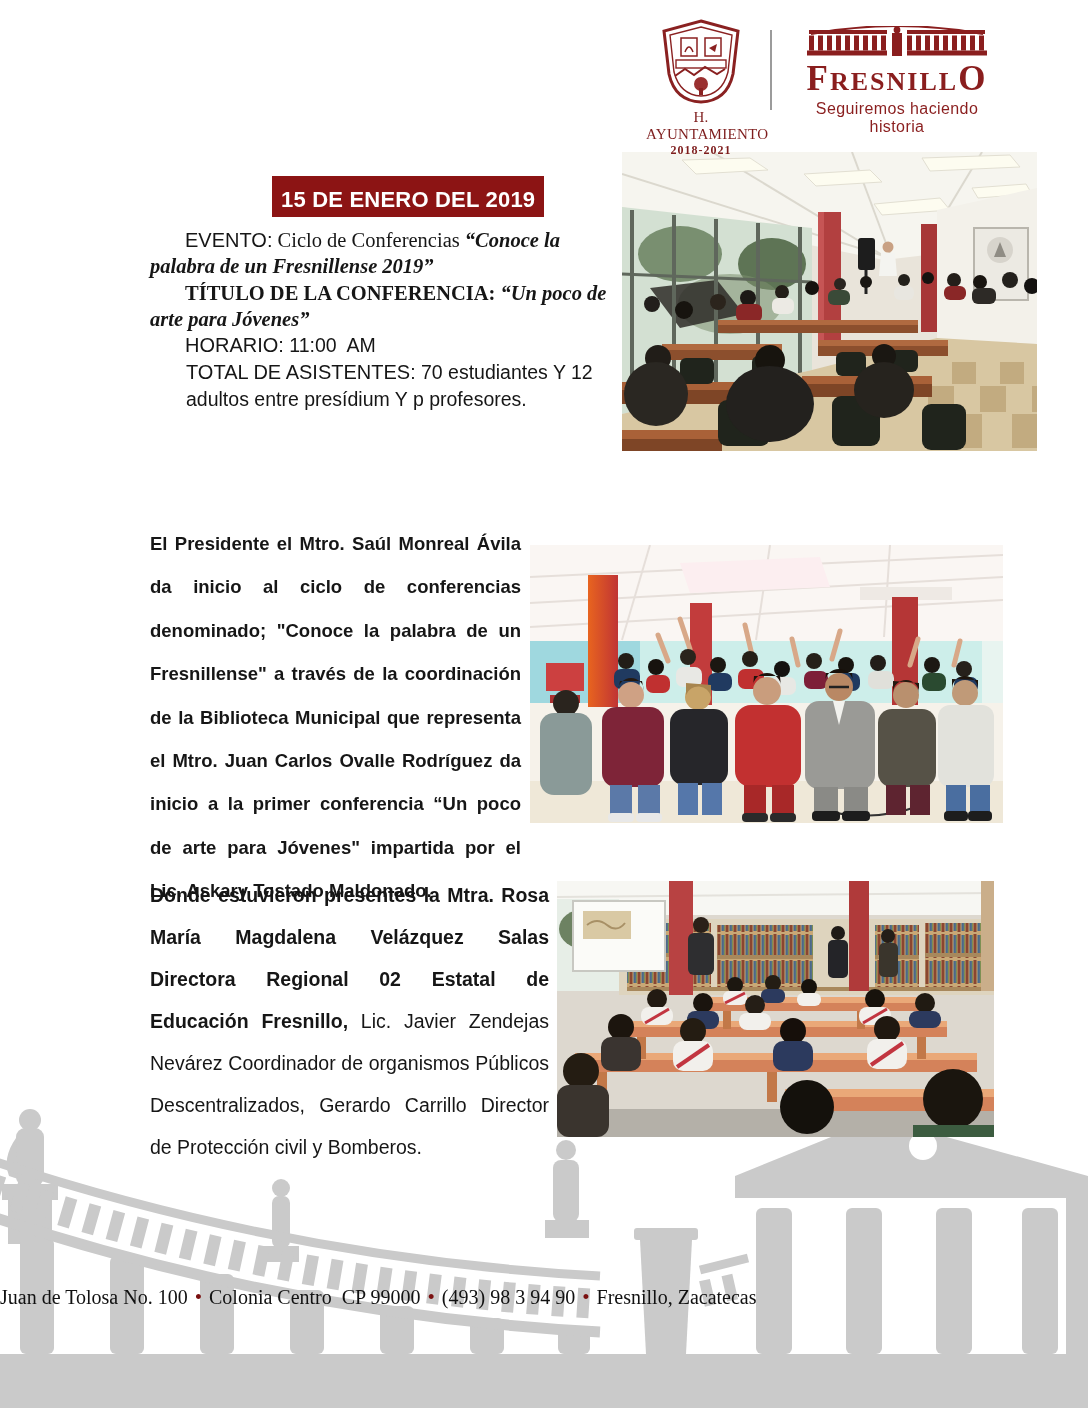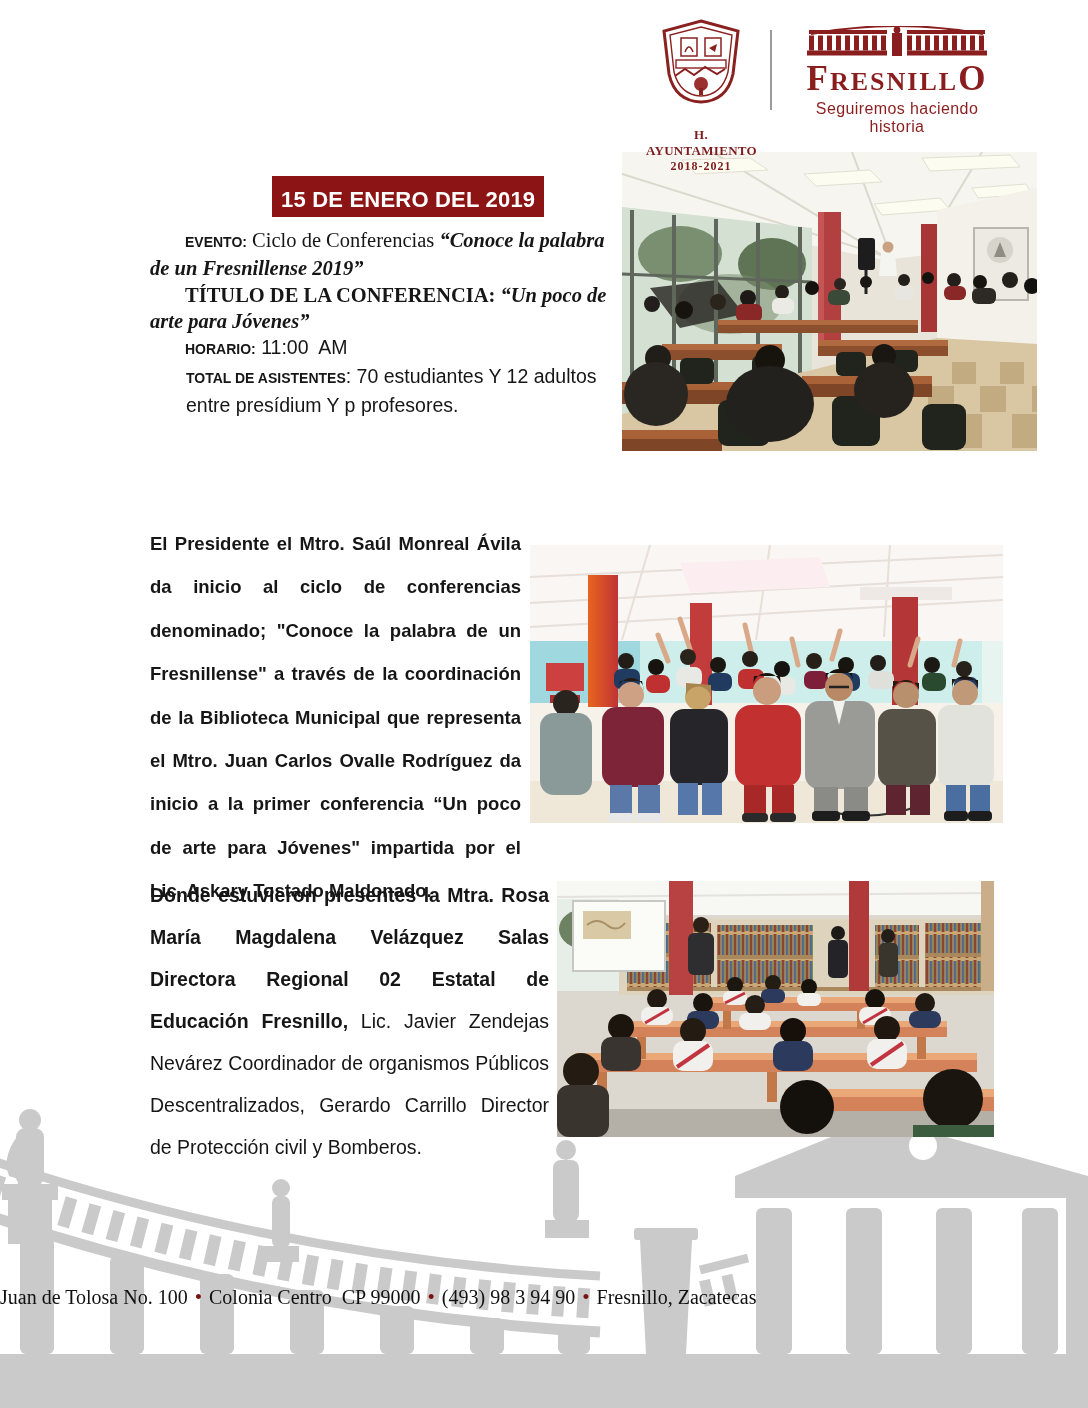--- a/index.html
+++ b/index.html
@@ -5,39 +5,39 @@
   html,body{margin:0;padding:0;background:#ffffff;}
   .page{position:relative;width:1088px;height:1408px;background:#fff;overflow:hidden;
         font-family:"Liberation Sans",sans-serif;color:#161616;margin:0 auto;}
   .abs{position:absolute;}
 
   
   .watermark{left:0;top:1080px;width:1088px;height:328px;z-index:0;}
 
   
   .crest{left:646px;top:18px;width:110px;text-align:center;z-index:2;}
-  .crest .cap1{font-family:"Liberation Serif",serif;font-weight:bold;color:#7e1d1d;font-size:13px;letter-spacing:.3px;margin-top:19px;}
+  .crest .cap1{font-family:"Liberation Serif",serif;font-weight:normal;color:#7e1d1d;font-size:15px;letter-spacing:.3px;margin-top:1px;}
   .crest .cap2{font-family:"Liberation Serif",serif;font-weight:bold;color:#7e1d1d;font-size:12px;letter-spacing:1px;}
   .hdr-divider{left:770px;top:30px;width:2px;height:80px;background:#9b9b9b;z-index:2;}
   .brand{left:793px;top:26px;width:208px;text-align:center;z-index:2;color:#8a1e1e;}
   .brand .word{font-family:"Liberation Serif",serif;font-weight:bold;line-height:30px;letter-spacing:2px;}
   .brand .word .big{font-size:35px;}
   .brand .word .mid{font-size:26px;}
   .brand .tagline{font-size:16px;letter-spacing:.4px;margin-top:0px;color:#8a1e1e;}
 
   
   .banner{left:272px;top:176px;background:#8c1414;color:#ffffff;font-weight:bold;
           font-size:22px;padding:11px 9px 4px 9px;letter-spacing:.2px;z-index:2;}
 
   
   .event{left:150px;top:227px;width:458px;font-family:"Liberation Serif",serif;
          font-size:20.5px;line-height:26.3px;z-index:2;}
   .event p{margin:0;text-indent:35px;}
   .event .lb-serif{font-weight:bold;}
-  .event .lb-sans{font-family:"Liberation Sans",sans-serif;font-weight:bold;font-size:14px;}
+  .event .lb-sans{font-family:"Liberation Sans",sans-serif;font-weight:normal;font-size:20px;}
   .event .q{font-weight:bold;font-style:italic;}
   .event p.sans{font-family:"Liberation Sans",sans-serif;font-size:19.5px;line-height:27px;}
   .event p.hang{text-indent:0;margin-left:36px;width:420px;}
 
   
   .photo{z-index:1;}
   .photo svg{display:block;}
   .photo1{left:622px;top:152px;width:415px;height:299px;}
   .photo2{left:530px;top:545px;width:473px;height:278px;}
   .photo3{left:557px;top:881px;width:437px;height:256px;}

